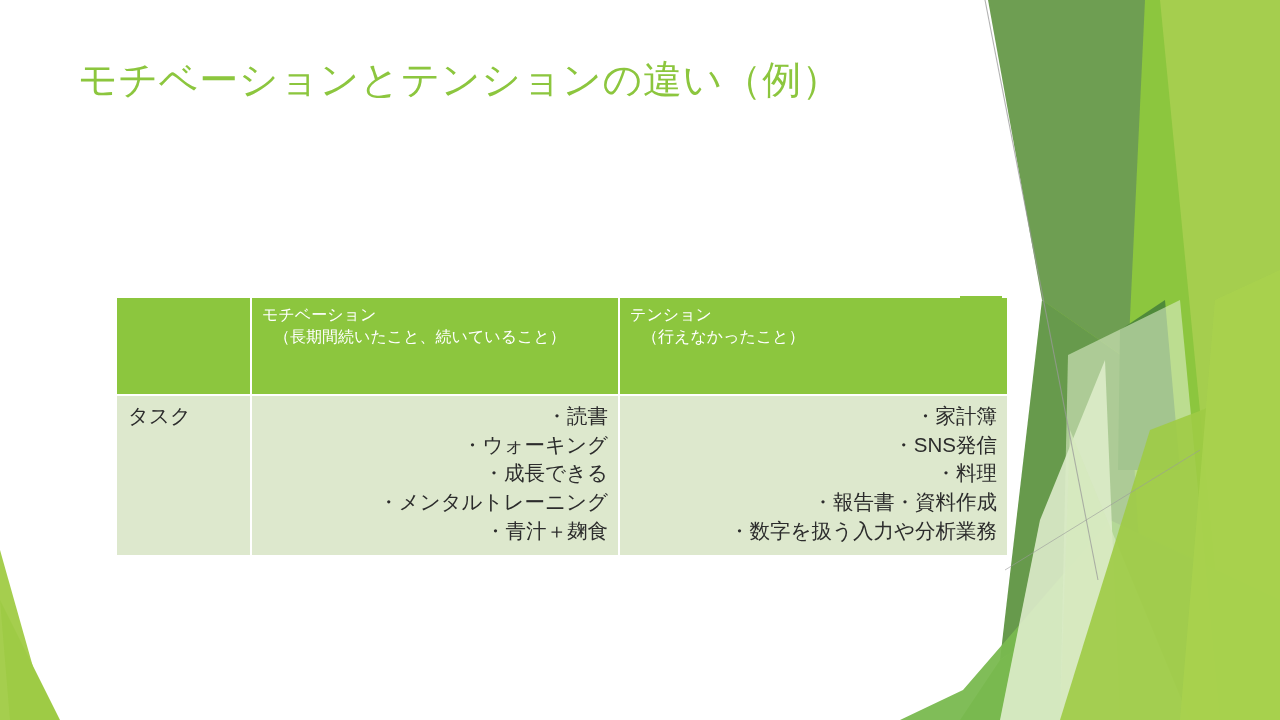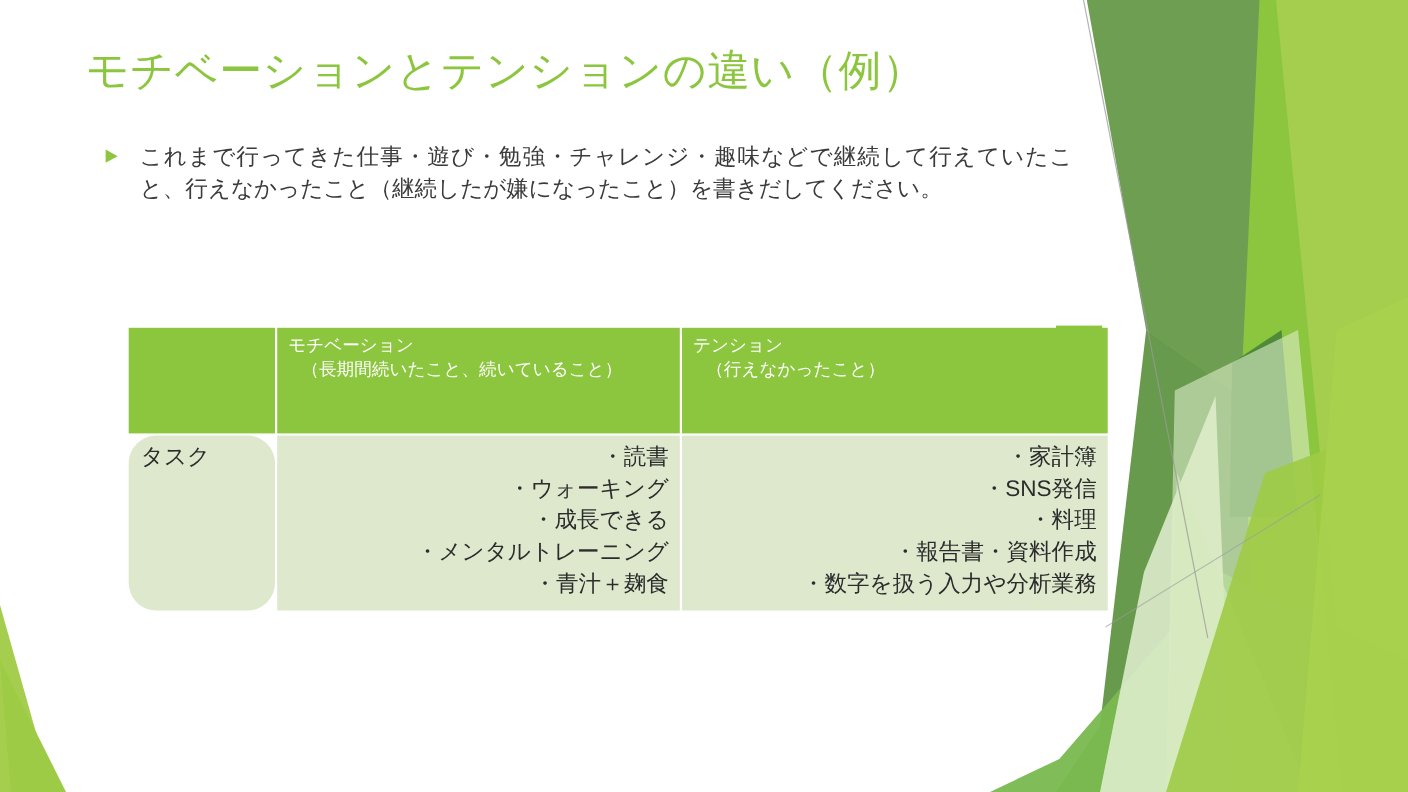--- a/index.html
+++ b/index.html
@@ -37,21 +37,21 @@
   .content {
     position: absolute;
     inset: 0;
     z-index: 2;
   }
 
   
   .title {
     position: absolute;
     left: 78px;
-    top: 42px;
+    top: 57px;
     width: 880px;
     font-size: 39px;
     line-height: 1.18;
     color: #8CC63E;
     letter-spacing: 0.5px;
     white-space: nowrap;
   }
 
   
   .bullets {
@@ -116,21 +116,21 @@
   .hdr .sub { display: block; padding-left: 12px; }
 
   
   .row-a td { background: #DDE8CD; }
   .row-b td { background: #EBF1E5; }
   .row-a td, .row-b td {
     color: #2c2c2c;
     font-size: 20.5px;
     line-height: 1.40;
   }
-  .rowlabel { white-space: pre-line; border-radius: 25px; }
+  .rowlabel { white-space: pre-line; }
   .celllist {
     margin: 0;
     padding: 0;
     list-style: none;
   }
   .celllist li { white-space: nowrap; text-align: right; }
   .row-a .celllist, .row-b .celllist { padding-left: 2px; }
   .row-a td.cell-body, .row-b td.cell-body { padding-left: 14px; }
   .row-a td.cell-label, .row-b td.cell-label { padding-left: 11px; }
   .pad-r1 td { height: 130px; }
@@ -166,28 +166,20 @@
       <polygon points="0,600 60,720 10,720" fill="#9ECB45"></polygon>
     </svg>
   </div>
 
   <div class="content">
 
     <div class="title">モチベーションとテンションの違い（例）</div>
 
     <div class="bullets">
 
-      <div class="bullet-row">
-        <span class="bullet-marker">
-          <svg width="13" height="14" viewBox="0 0 13 14" xmlns="http://www.w3.org/2000/svg">
-            <polygon points="1,1 12,7 1,13" fill="#8CC63E"></polygon>
-          </svg>
-        </span>
-        <span class="bullet-text">これまで行ってきた仕事・遊び・勉強・チャレンジ・趣味などで継続して行えていたこと、行えなかったこと（継続したが嫌になったこと）を書きだしてください。</span>
-      </div>
 
 
     </div>
 
     <div class="tbl-wrap">
       <table class="grid">
         <colgroup>
           <col class="c-label">
           <col class="c-moti">
           <col class="c-tens">

